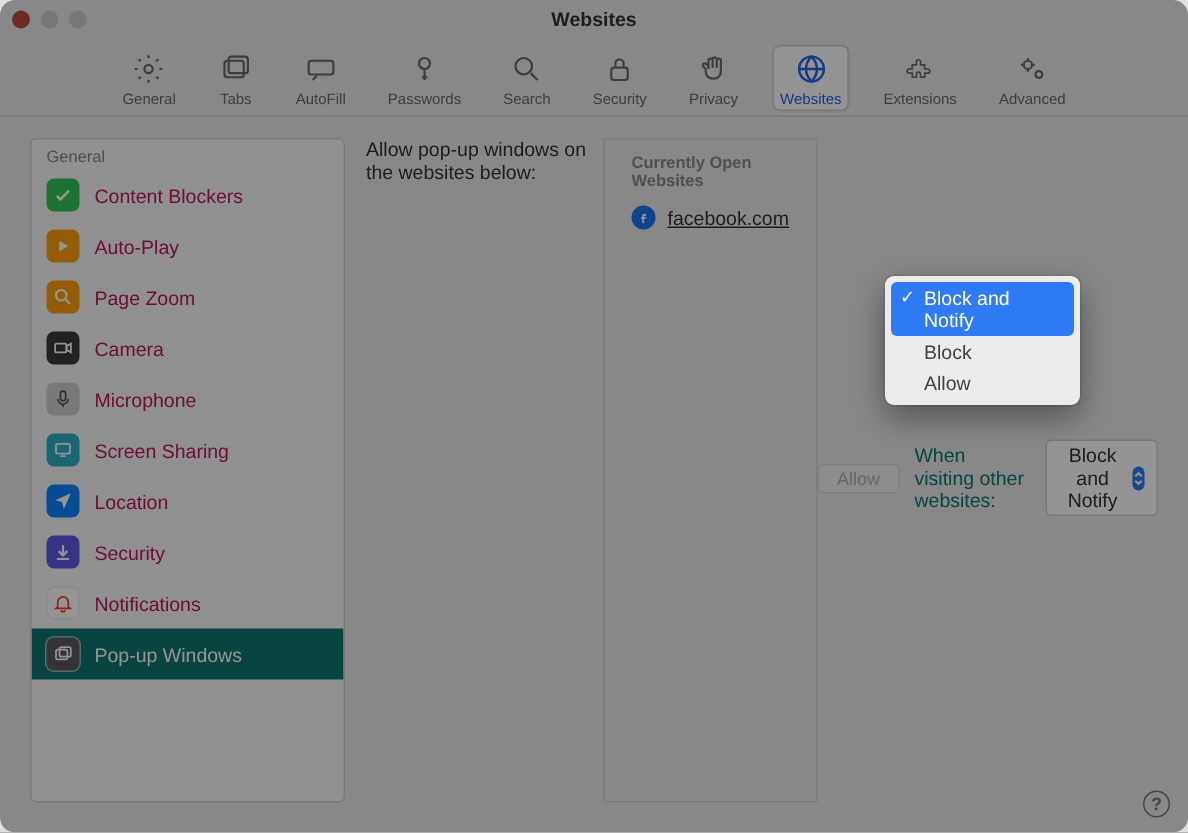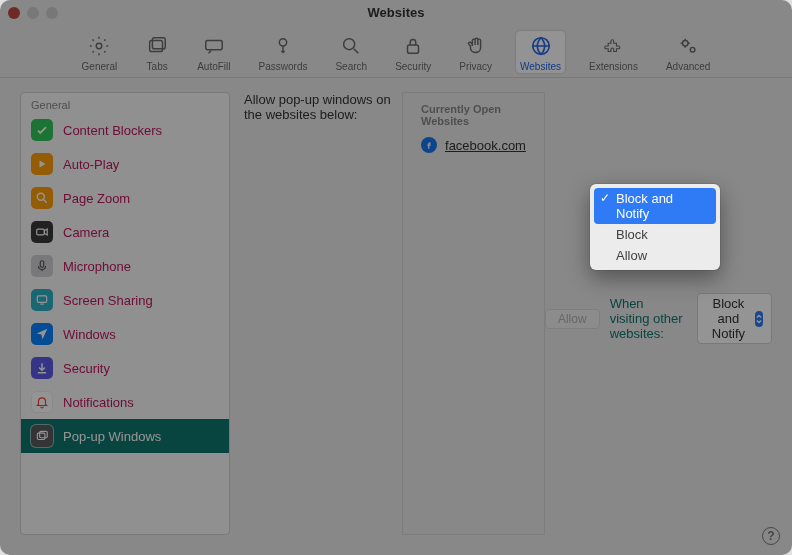--- a/index.html
+++ b/index.html
@@ -204,21 +204,21 @@
             </svg>
           </span>
         <span>Screen Sharing</span>
       </div>
       <div class="sidebar-item">
         <span class="icon-box" style="background:#0a84ff">
             <svg width="14" height="14" viewBox="0 0 24 24" fill="#fff">
               <path d="M3 11l18-8-8 18-2-8z"></path>
             </svg>
           </span>
-        <span>Windows</span>
+        <span>Location</span>
       </div>
       <div class="sidebar-item">
         <span class="icon-box" style="background:#5e5ce6">
             <svg width="14" height="14" viewBox="0 0 24 24" fill="none" stroke="#fff" stroke-width="2.5">
               <path d="M12 4v10M7 11l5 5 5-5M5 20h14"></path>
             </svg>
           </span>
         <span>Security</span>
       </div>
       <div class="sidebar-item">

